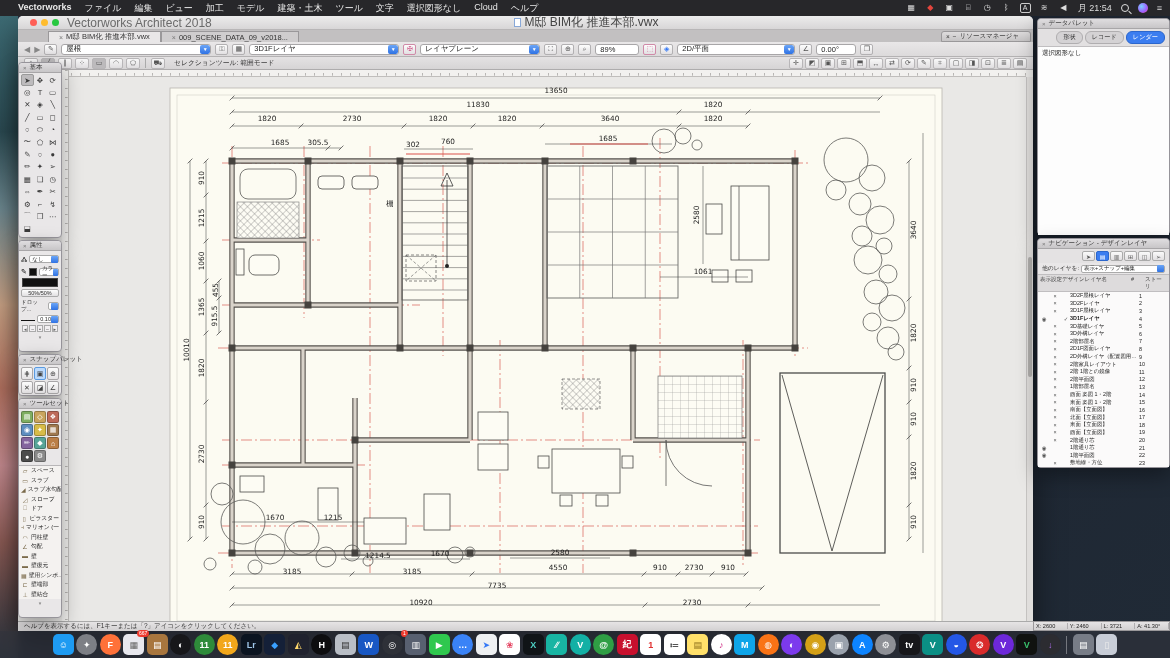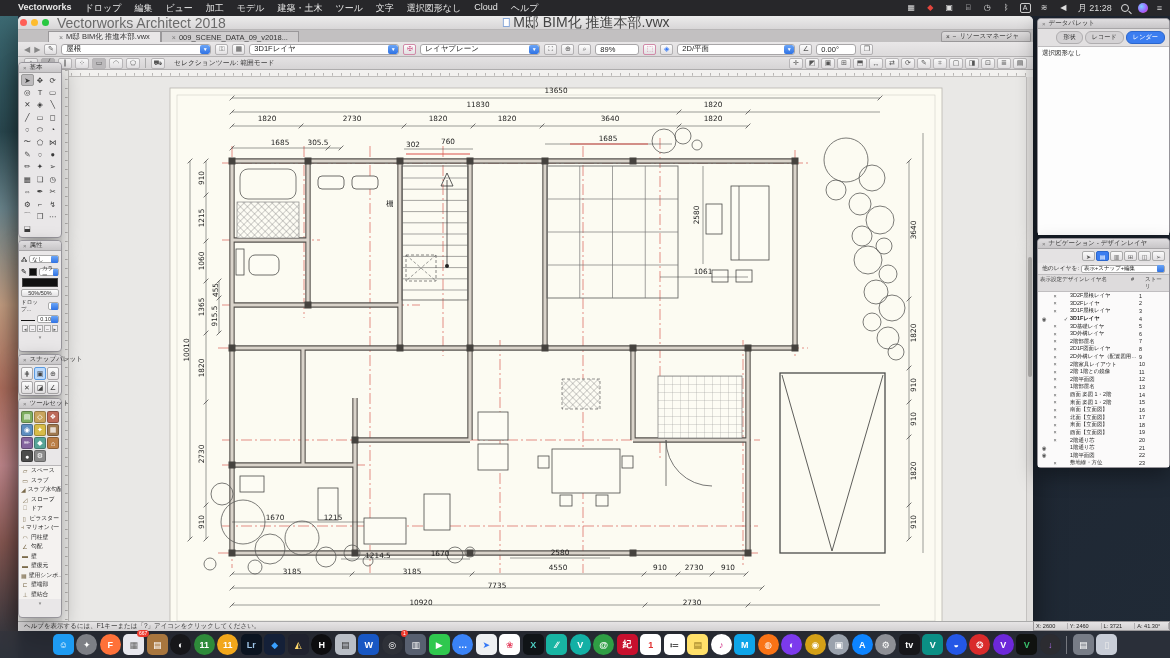--- a/index.html
+++ b/index.html
@@ -18,21 +18,21 @@
   #menu-status .mi { display:inline-flex; width:11px; justify-content:center; }
   #menu-status .boxA { border:1px solid #ccc; border-radius:2px; padding:0 1px; font-size:7px; }
   #clock { font-size:9px; }
   .lens { position:relative; width:8px; height:8px; border:1.2px solid #ddd; border-radius:50%; display:inline-block; }
   .lens:after { content:""; position:absolute; width:4px; height:1.2px; background:#ddd; transform:rotate(45deg); left:6px; top:7px; }
   .siri { width:10px; height:10px; border-radius:50%; background:radial-gradient(circle at 35% 35%,#7ad0ff,#a05cff 60%,#ff5c8a); }
   
   #appwin { position:absolute; left:18px; top:16px; width:1015px; height:615px; background:#e3e1e2;
     border-radius:5px 5px 0 0; box-shadow:0 12px 30px rgba(0,0,0,.5); z-index:5; }
   #titlebar { height:14px; background:linear-gradient(#ececec,#d8d6d7); border-bottom:1px solid #b8b6b7;
-    border-radius:5px 5px 0 0; display:flex; align-items:center; padding:0 2px; font-size:14px; color:#6a6a6a; position:relative; }
+    border-radius:5px 5px 0 0; display:flex; align-items:center; padding:0 12px; font-size:12px; color:#6a6a6a; position:relative; }
   .tl { width:7px; height:7px; border-radius:50%; margin-right:4px; }
   #win-doc { position:absolute; left:56%; transform:translateX(-50%); display:flex; gap:3px; align-items:center; color:#444; }
   .docicon { width:7px; height:9px; background:#fff; border:1px solid #88a8d8; display:inline-block; }
   #tabbar { height:12px; background:#c2c0c1; display:flex; align-items:flex-end; padding-left:30px; position:relative; }
   .tab { height:11px; display:flex; align-items:center; gap:3px; font-size:7.5px; color:#333; padding:0 10px;
     border:1px solid #9a989a; border-bottom:none; transform:skewX(0); background:#cfcdce; max-width:200px; white-space:nowrap; }
   .tab.active { background:#e9e7e8; }
   .tab .x { color:#777; font-size:7px; }
   
   #viewbar { height:15px; background:linear-gradient(#e9e7e8,#dcdadb); border-bottom:1px solid #b4b2b3;
@@ -149,21 +149,21 @@
 </head>
 <body>
 
 <div id="desktop"></div>
 <div id="wallpaper-strip"></div>
 
 <div id="menubar">
   <span class="apple"></span>
   <ul id="menu-items">
       <li class="b">Vectorworks</li>
-      <li class="">ドロップ</li>
+      <li class="">ファイル</li>
       <li class="">編集</li>
       <li class="">ビュー</li>
       <li class="">加工</li>
       <li class="">モデル</li>
       <li class="">建築・土木</li>
       <li class="">ツール</li>
       <li class="">文字</li>
       <li class="">選択図形なし</li>
       <li class="">Cloud</li>
       <li class="">ヘルプ</li>
@@ -173,21 +173,21 @@
         <span class="mi">▦</span>
         <span class="mi" style="color: rgb(226, 69, 61);">◆</span>
         <span class="mi">▣</span>
         <span class="mi">⌸</span>
         <span class="mi">◷</span>
         <span class="mi">ᛒ</span>
         <span class="mi boxA">A</span>
         <span class="mi">≋</span>
         <span class="mi">◀</span>
       </span>
-    <span id="clock">月 21:28</span>
+    <span id="clock">月 21:54</span>
     <span class="lens"></span>
     <span class="siri"></span>
     <span style="font-size:9px;">≡</span>
   </div>
 </div>
 
 <div id="appwin">
   <div id="titlebar">
     <span class="tl" style="background:#ff5f57;"></span>
     <span class="tl" style="background:#febc2e;"></span>

